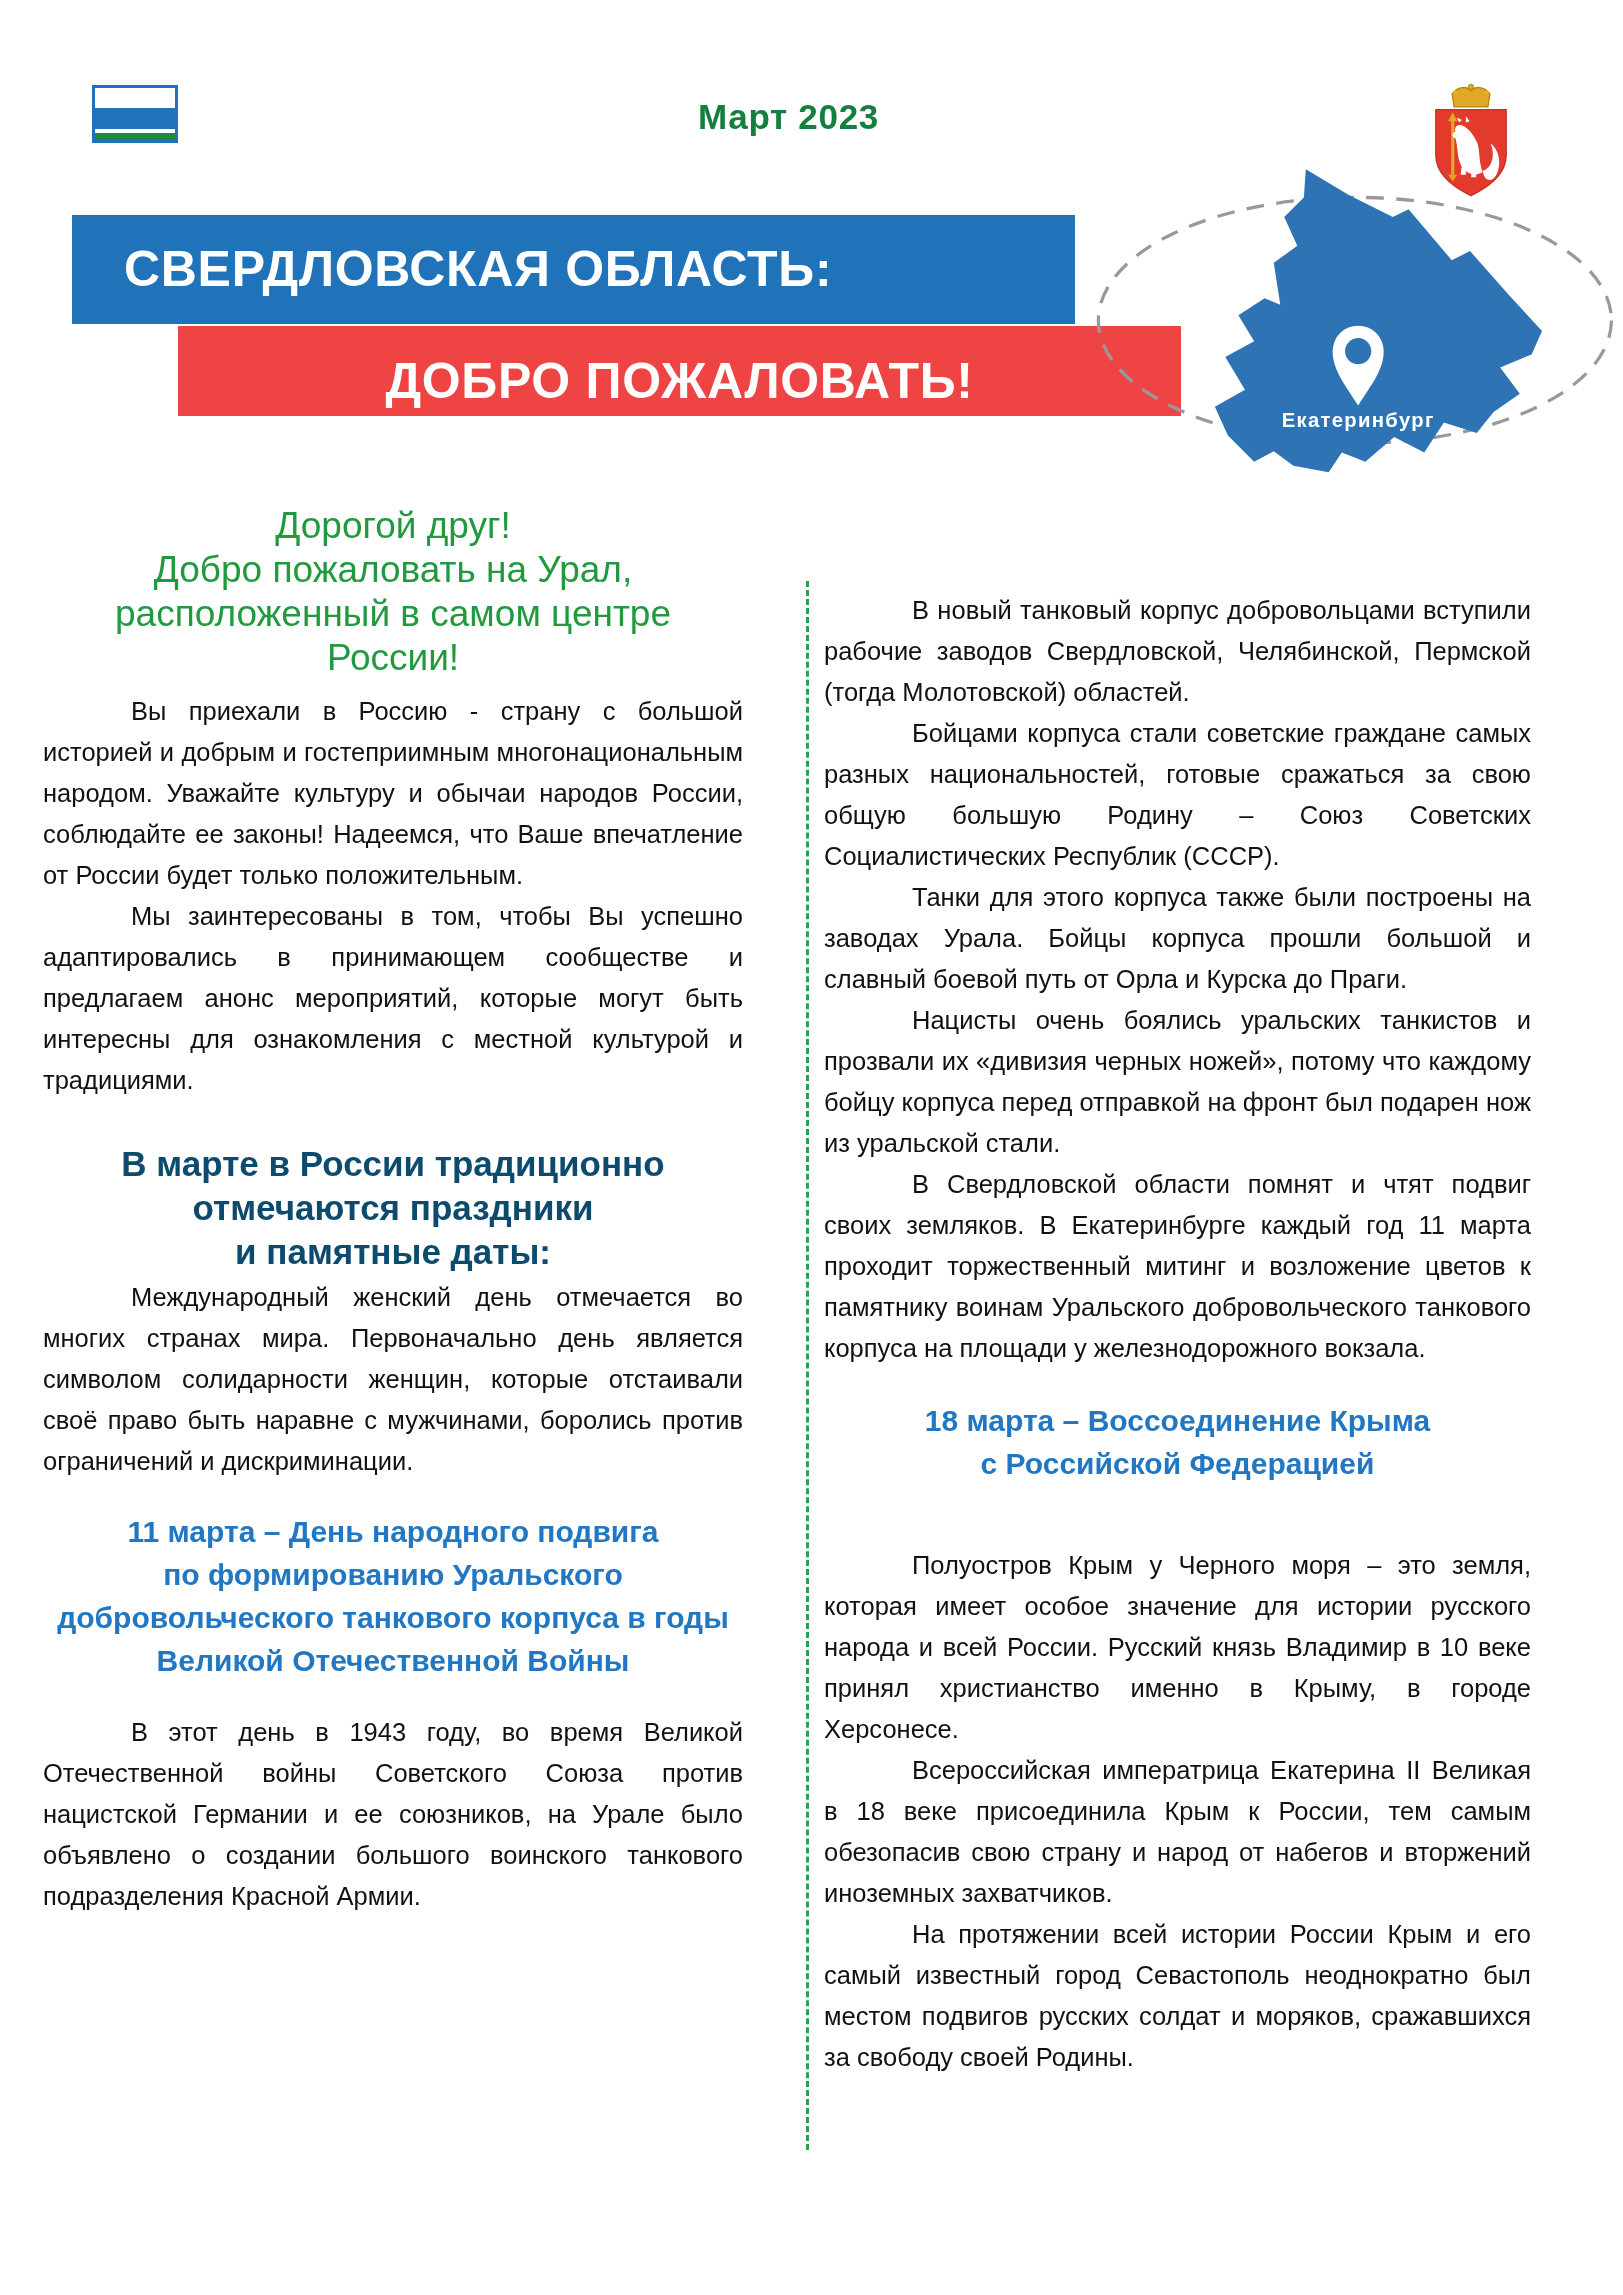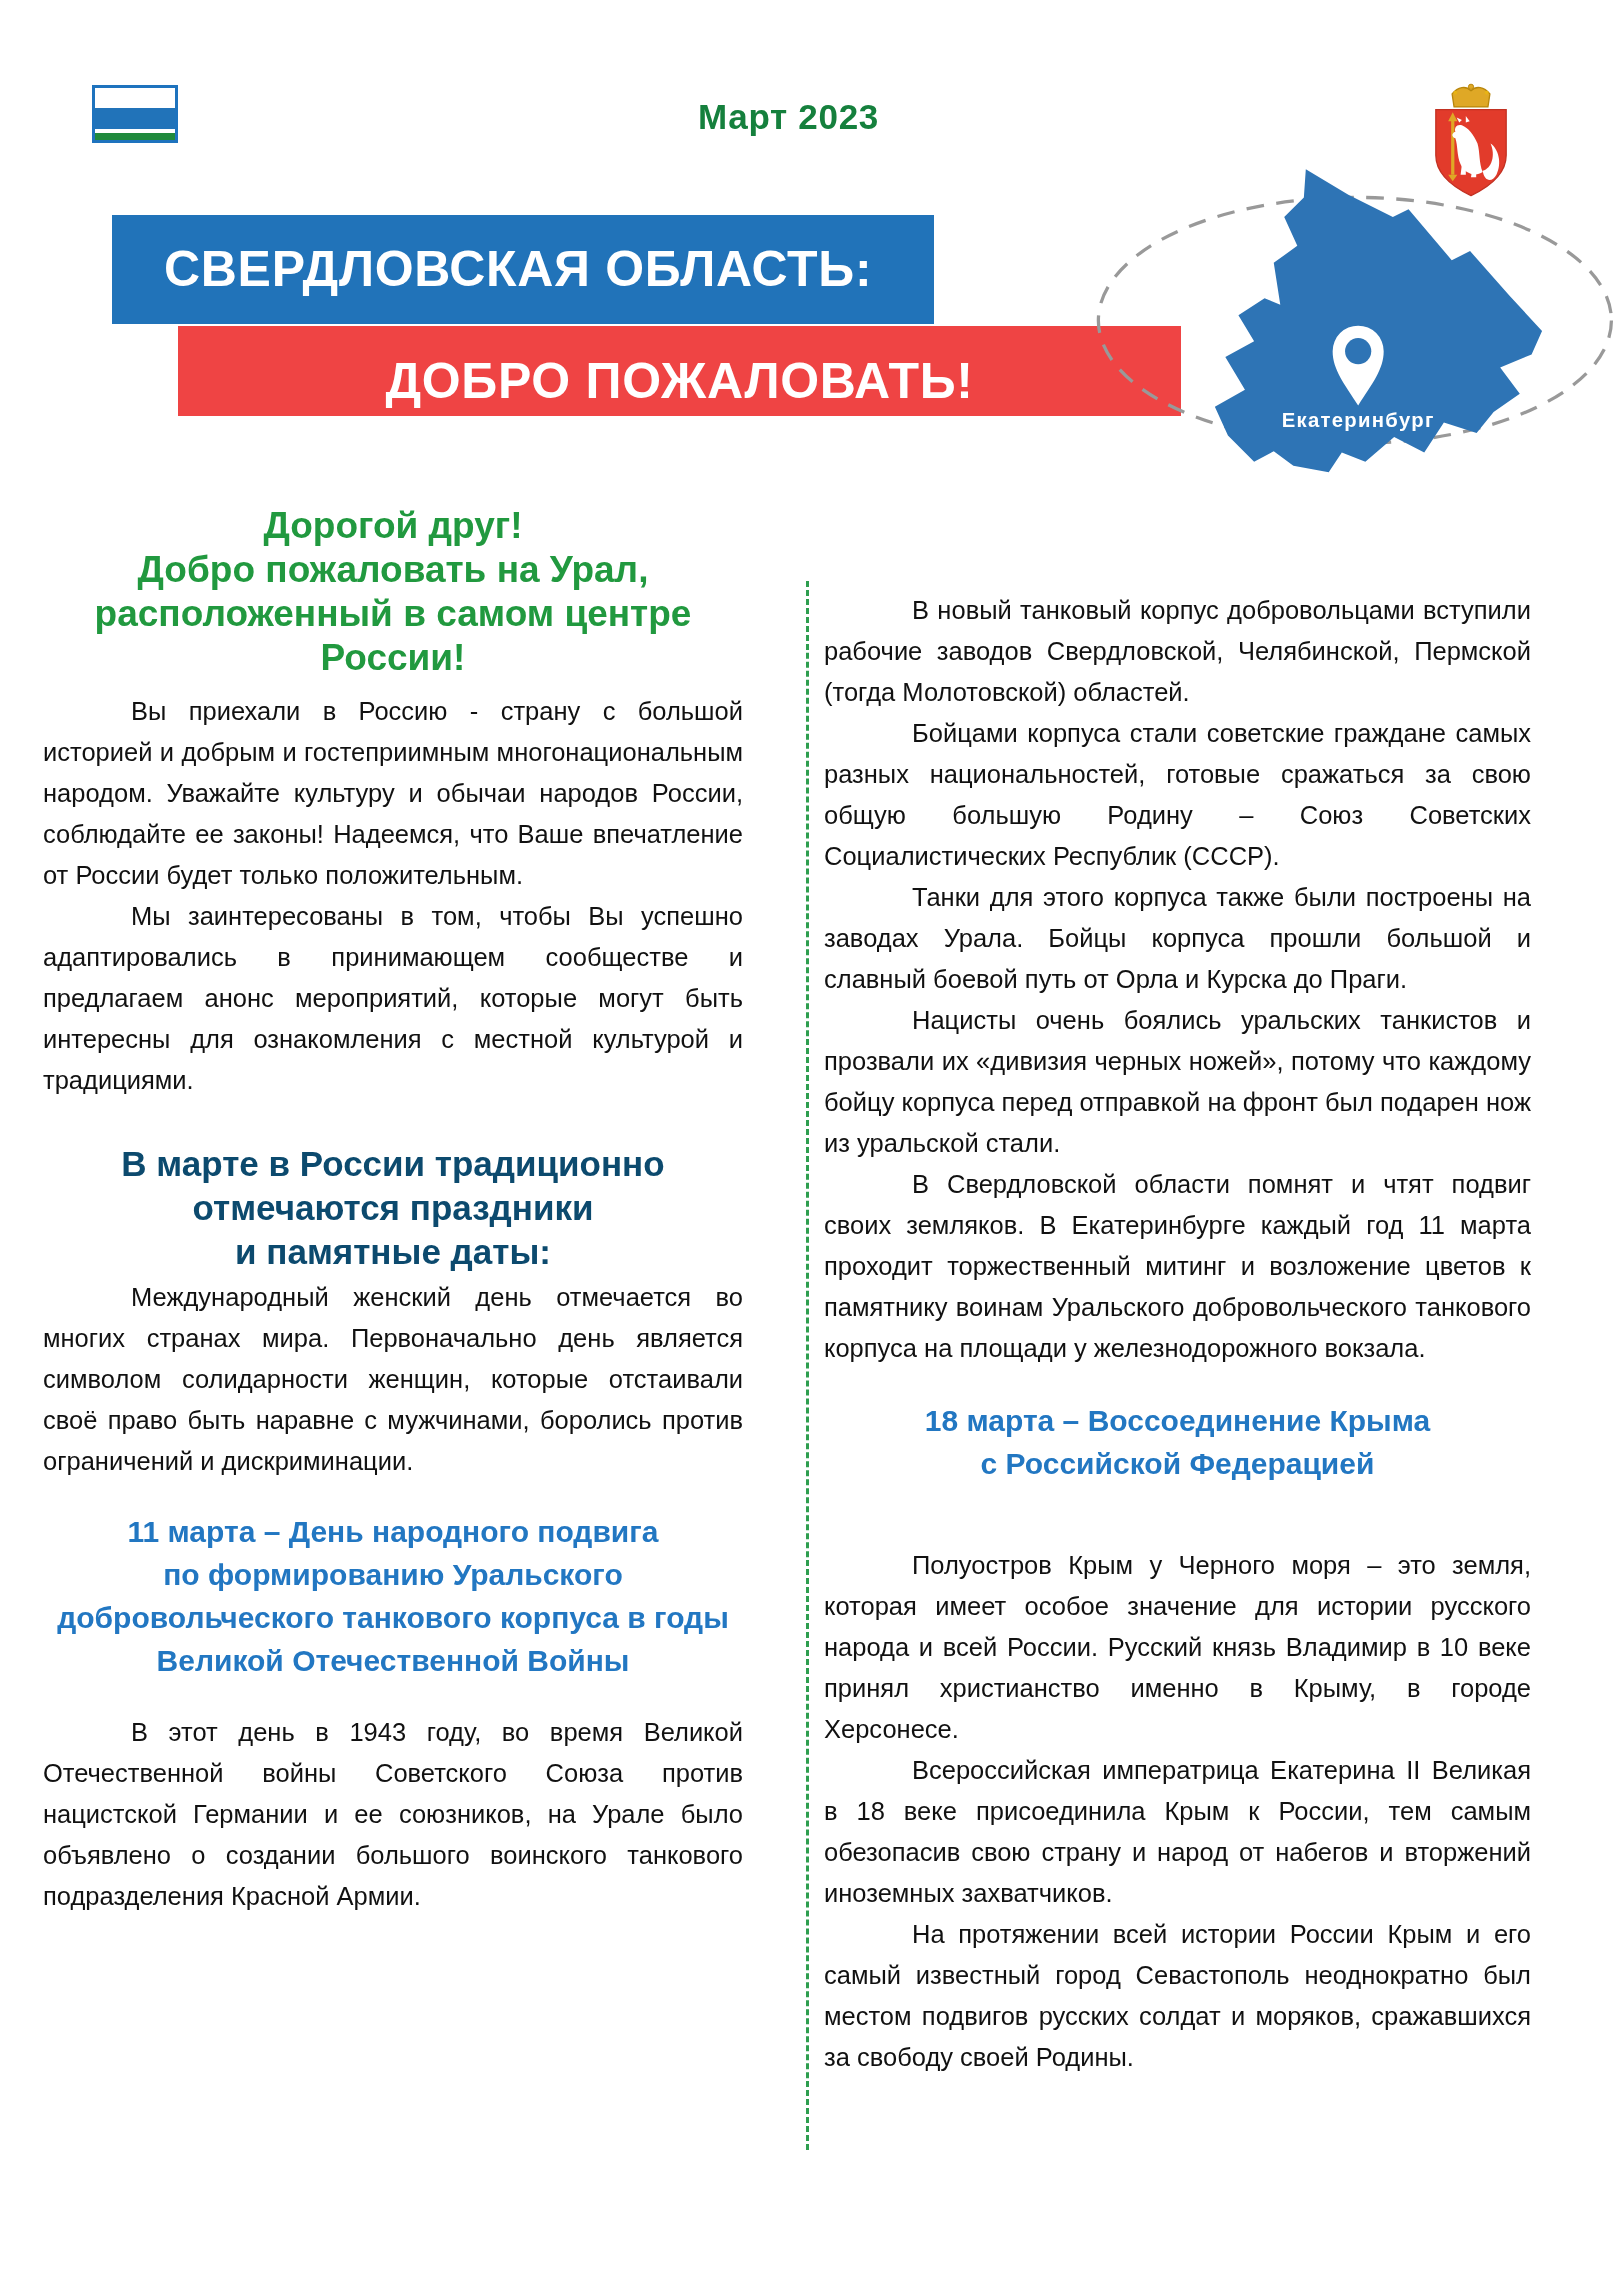--- a/index.html
+++ b/index.html
@@ -30,27 +30,26 @@
     text-align: center;
     font-size: 35px; font-weight: 700; color: #15803d;
     letter-spacing: 0.7px;
   }
 
   .coat { position: absolute; left: 1428px; top: 82px; width: 86px; height: 119px; }
 
   
   .banner-blue {
     position: absolute; left: 72px; top: 215px;
-    width: 822px; height: 109px;
+    width: 1003px; height: 109px;
     background: #2173B9;
     color: #ffffff; font-size: 50px; font-weight: 700;
     line-height: 109px; padding-left: 52px; box-sizing: border-box;
     letter-spacing: 0.7px;
     white-space: nowrap;
-    margin-left: 40px;
   }
   .banner-green {
     position: absolute; left: 178px; top: 326px;
     width: 1003px; height: 90px;
     background: #ef4444;
     color: #ffffff; font-size: 50px; font-weight: 700;
     line-height: 110px; text-align: center;
     letter-spacing: 0.7px;
     white-space: nowrap;
   }
@@ -79,21 +78,21 @@
     font-size: 25.5px;
     line-height: 41px;
     text-align: justify;
     text-indent: 88px;
     color: #111111;
   }
   .preline { white-space: pre-line; }
 
   .h-green {
     margin: 0 0 10.5px 0;
-    font-size: 37px; font-weight: 700; color: #21993F;
+    font-size: 37px; font-weight: 400; color: #21993F;
     text-align: center; line-height: 44px;
   }
   .h-blue-big {
     margin: 41px 0 3.9px 0;
     font-size: 35px; font-weight: 700; color: #0c4a6e;
     text-align: center; line-height: 44px;
   }
   .h-blue-sub {
     margin: 27.5px 0 34px 0;
     font-size: 30px; font-weight: 700; color: #2277C2;

